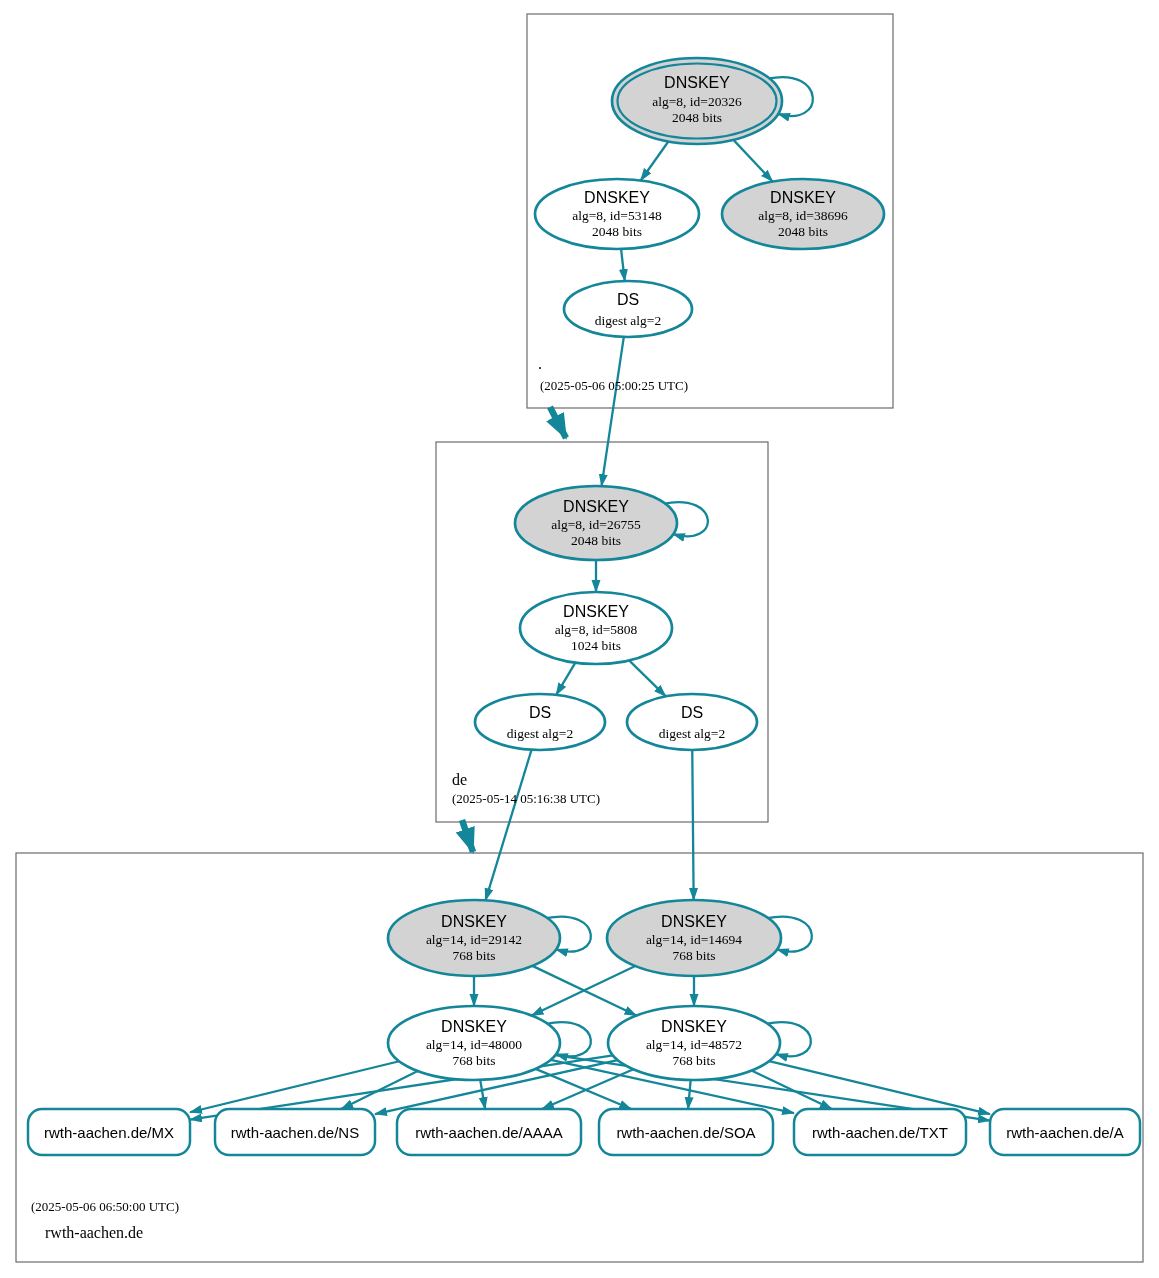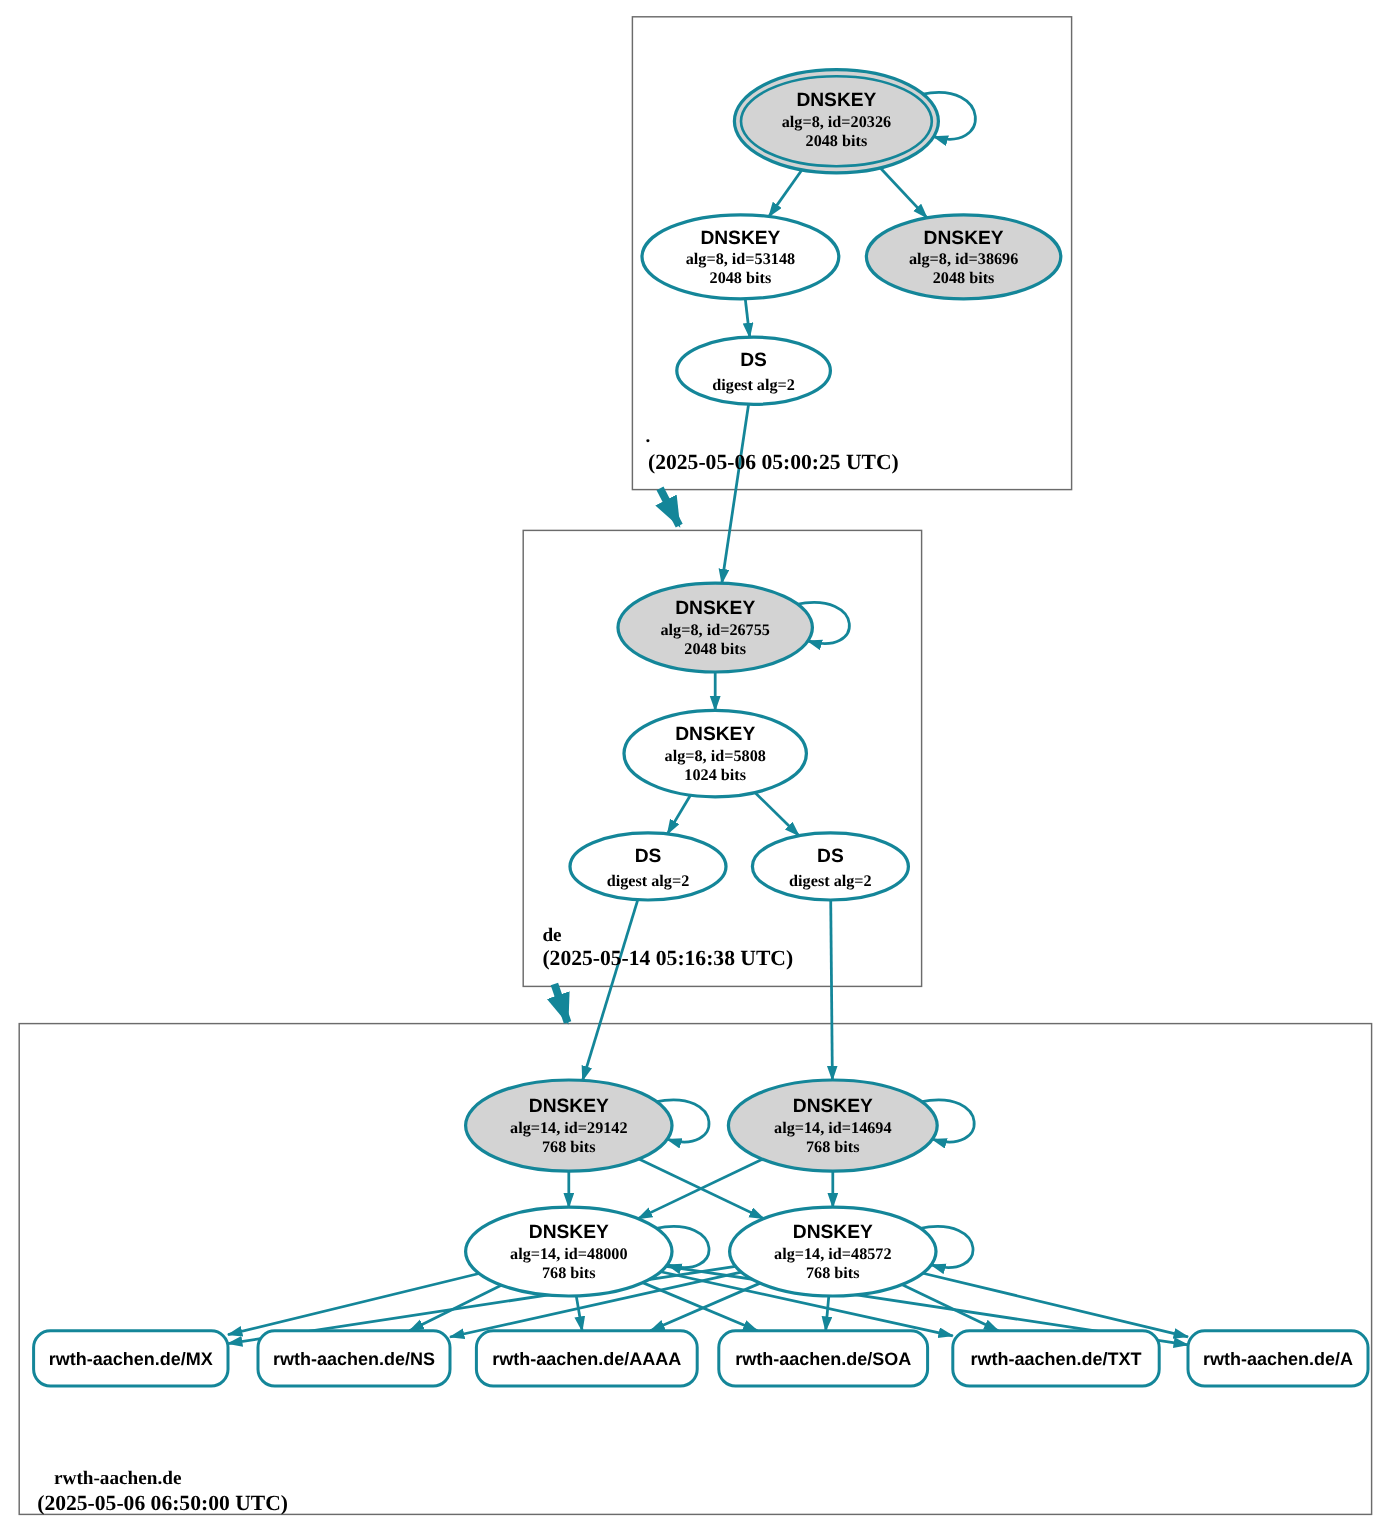--- a/index.html
+++ b/index.html
@@ -1,30 +1,30 @@
 <!DOCTYPE html>
 <html><head>
 <meta charset="utf-8">
 <style>
   html,body{margin:0;padding:0;background:#fff;}
   #stage{position:relative;width:1159px;height:1278px;background:#ffffff;overflow:hidden;
-         font-family:"Liberation Serif",serif;font-weight:bold;}
+         font-family:"Liberation Serif",serif;}
   #graph-svg{position:absolute;left:0;top:0;}
   .zonebox{fill:none;stroke:#6b6b6b;stroke-width:1.2px;}
   .edge{stroke:#148699;stroke-width:2.3px;fill:none;}
   .zedge{stroke:#148699;stroke-width:6.5px;fill:none;}
   .node{stroke:#148699;stroke-width:2.7px;fill:#ffffff;}
   .node.gray{fill:#d3d3d3;}
   .node.inner{fill:none;stroke-width:2.2px;}
   .rrset{fill:#ffffff;stroke:#148699;stroke-width:2.5px;}
   .ntitle{font-family:"Liberation Sans",sans-serif;font-size:16px;fill:#000;}
   .ndetail{font-family:"Liberation Serif",serif;font-size:13.5px;fill:#000;}
   .rrlabel{font-family:"Liberation Sans",sans-serif;font-size:15px;fill:#000;}
   .zlabel{position:absolute;font-family:"Liberation Serif",serif;font-size:16px;line-height:16px;color:#000;white-space:pre;}
-  .zts{position:absolute;font-family:"Liberation Serif",serif;font-size:18px;line-height:15px;color:#000;white-space:pre;}
+  .zts{position:absolute;font-family:"Liberation Serif",serif;font-size:13px;line-height:15px;color:#000;white-space:pre;}
 </style>
 </head>
 <body>
 
 <div id="stage">
   <svg id="graph-svg" width="1159" height="1278" viewBox="0 0 1159 1278">
     <defs>
       <marker id="arrow" markerUnits="userSpaceOnUse" markerWidth="15" markerHeight="12" refX="12" refY="4.5" orient="auto">
         <path d="M0,0 L13,4.5 L0,9 Z" fill="#148699"></path>
       </marker>
@@ -170,14 +170,14 @@
       </g>
   </svg>
 
   <div class="zlabel" style="left:538px;top:356px;">.</div>
   <div class="zts" style="left:540px;top:378px;">(2025-05-06 05:00:25 UTC)</div>
 
   <div class="zlabel" style="left:452px;top:772px;">de</div>
   <div class="zts" style="left:452px;top:791px;">(2025-05-14 05:16:38 UTC)</div>
 
   <div class="zlabel" style="left:45px;top:1209px;margin-top:16px;">rwth-aachen.de</div>
-  <div class="zts" style="left:31px;top:1245px;">(2025-05-06 06:50:00 UTC)</div>
+  <div class="zts" style="left:31px;top:1199px;">(2025-05-06 06:50:00 UTC)</div>
 </div>
 
 </body></html>

